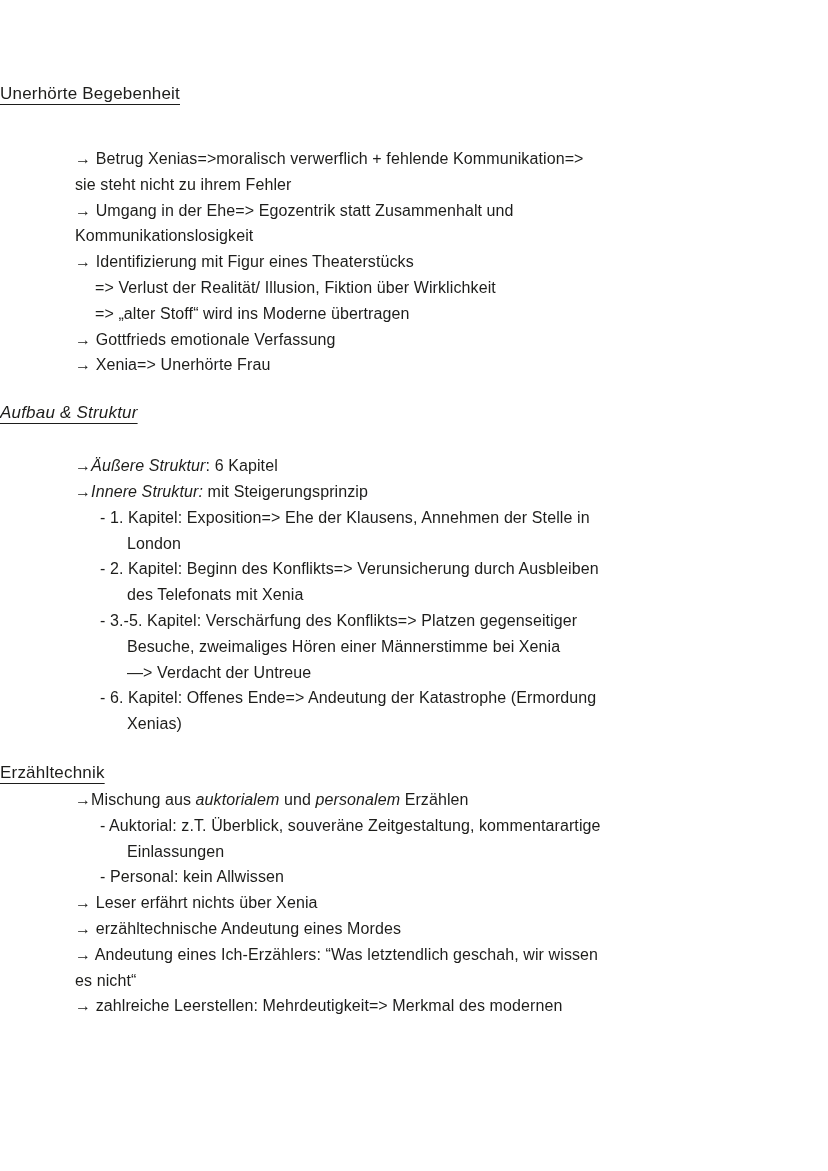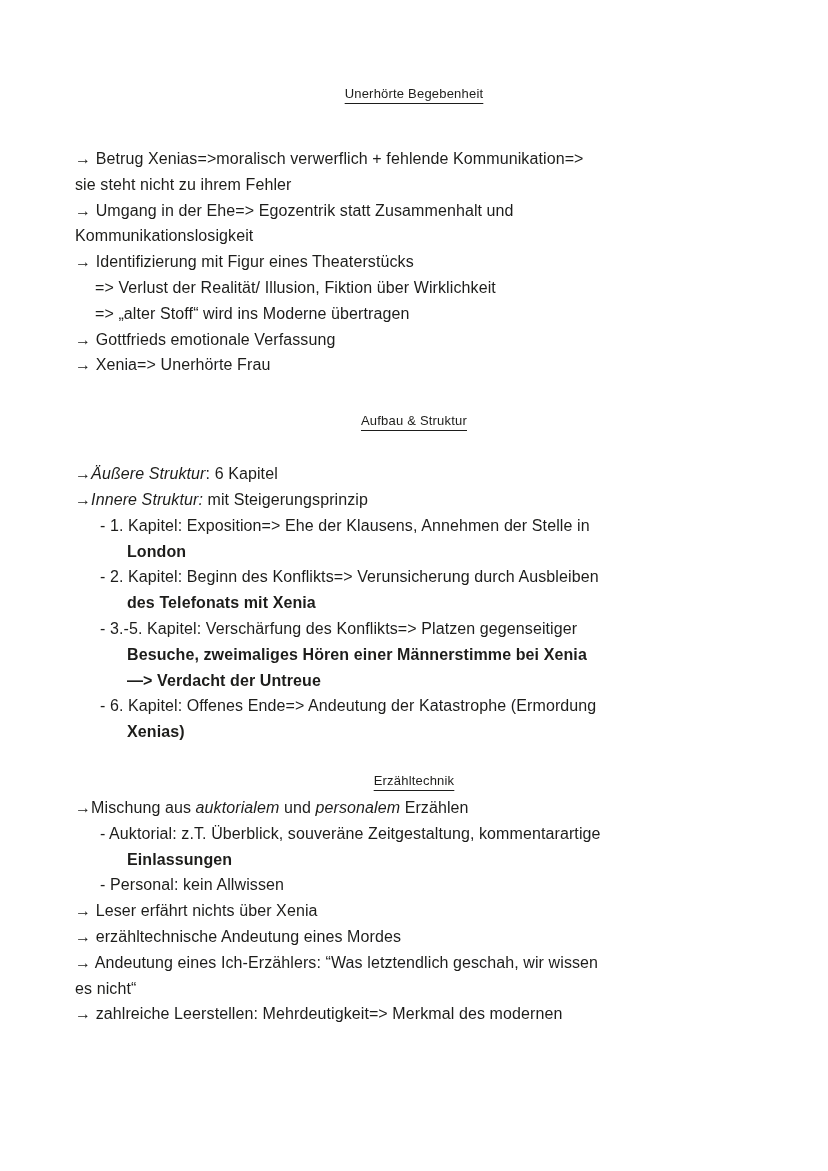--- a/index.html
+++ b/index.html
@@ -6,49 +6,48 @@
   .page {
     position: relative;
     width: 828px;
     height: 1171px;
     background: #ffffff;
     font-family: "Liberation Sans", sans-serif;
     color: #1d1d1b;
     overflow: hidden;
   }
   .heading {
-    font-size: 13px;
+    font-size: 17px;
     font-weight: 400;
-    text-align: center;
     margin: 0;
     line-height: 28px;
     letter-spacing: 0.2px;
   }
   .heading .hd {
     text-decoration: underline;
     text-underline-offset: 5px;
     text-decoration-thickness: 1px;
   }
   .title   { margin-top: 80px; }
-  .h2      { margin-top: 29px; }
+  .h2      { margin-top: 21px; font-style: italic; }
   .h3      { margin-top: 22px; }
   .body {
     font-size: 16px;
     line-height: 25.8px;
     padding-left: 75px;
     padding-right: 40px;
     letter-spacing: 0.1px;
   }
   .s1 { margin-top: 38px; }
   .s2 { margin-top: 26px; }
   .s3 { }
   .line { white-space: pre-wrap; }
   .line.i1 { padding-left: 20px; }
   .line.i2 { padding-left: 25px; }
-  .line.i3 { padding-left: 52px; font-weight: bold; }
+  .line.i3 { padding-left: 52px; }
   .it { font-style: italic; }
 </style>
 </head>
 <body>
 
 <div class="page">
 
   <h1 class="heading title"><span class="hd">Unerhörte Begebenheit</span></h1>
 
   <div class="body s1">

